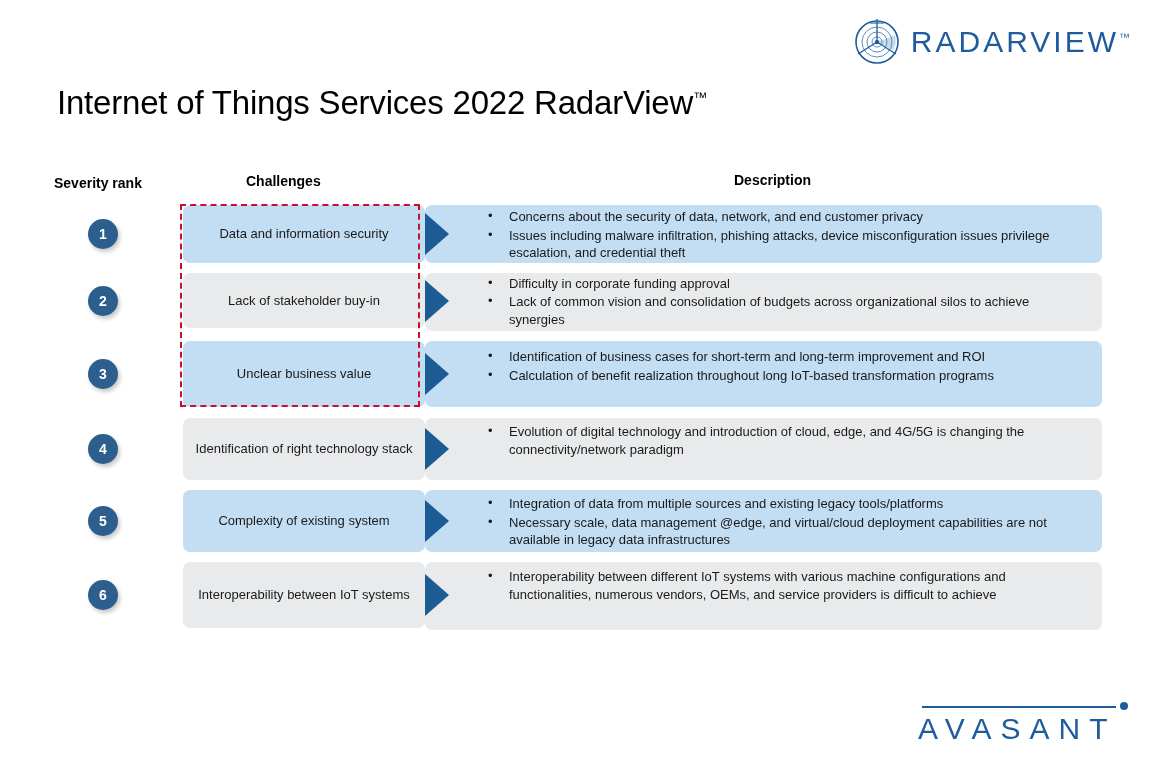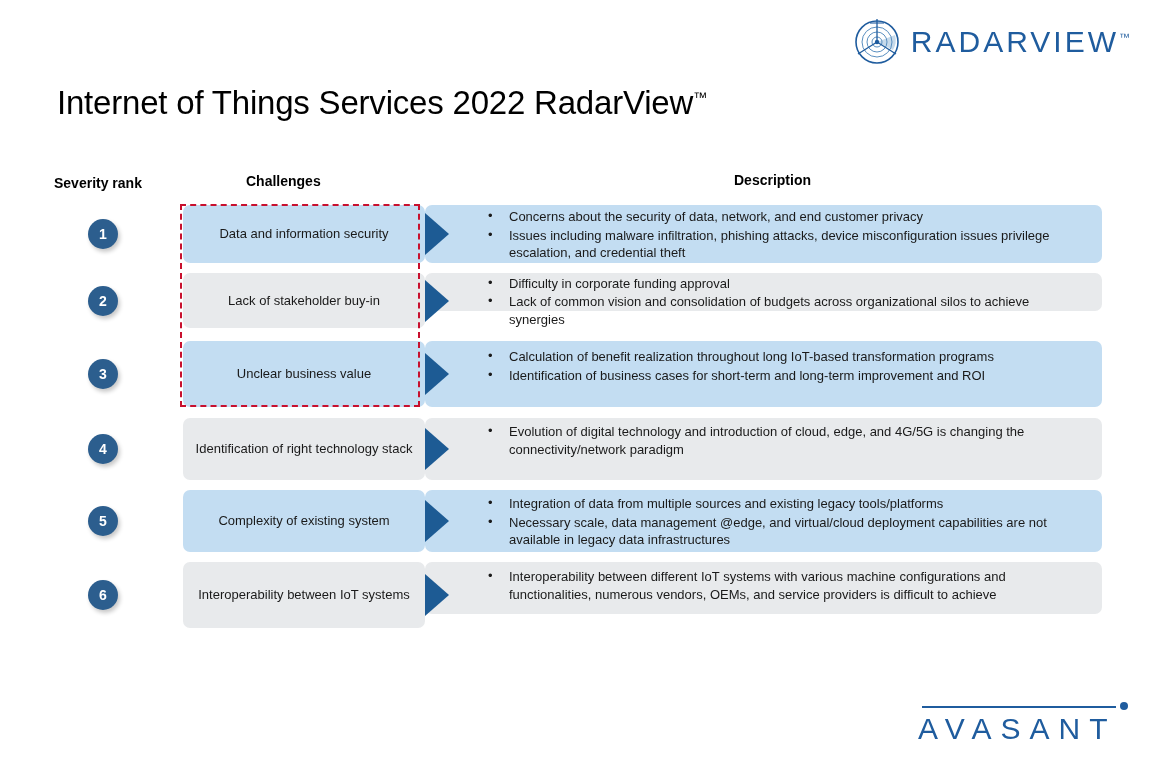--- a/index.html
+++ b/index.html
@@ -238,39 +238,39 @@
       </div>
       <div class="arrow" style="top: 8px;">
         <svg width="26" height="42" viewBox="0 0 26 42">
           <path d="M0 0 L24 21 L0 42 Z" fill="#1D5B94"></path>
         </svg>
       </div>
     </div>
     <div class="row gray" style="top: 273px; height: 55px;">
       <div class="rank-badge" style="top: 12.5px;">2</div>
       <div class="challenge-box" style="top: 0px; height: 55px;">Lack of stakeholder buy-in</div>
-      <div class="desc-box" style="top: 0px; height: 38px;">
+      <div class="desc-box" style="top: 0px; height: 58px;">
         <ul class="bullets" style="top: 1.5px;">
           <li>Difficulty in corporate funding approval</li>
           <li>Lack of common vision and consolidation of budgets across organizational silos to achieve synergies</li>
         </ul>
       </div>
       <div class="arrow" style="top: 6.5px;">
         <svg width="26" height="42" viewBox="0 0 26 42">
           <path d="M0 0 L24 21 L0 42 Z" fill="#1D5B94"></path>
         </svg>
       </div>
     </div>
     <div class="row blue" style="top: 341px; height: 66px;">
       <div class="rank-badge" style="top: 18px;">3</div>
       <div class="challenge-box" style="top: 0px; height: 66px;">Unclear business value</div>
       <div class="desc-box" style="top: 0px; height: 66px;">
         <ul class="bullets" style="top: 7px;">
+          <li>Identification of business cases for short-term and long-term improvement and ROI</li>
           <li>Calculation of benefit realization throughout long IoT-based transformation programs</li>
-          <li>Identification of business cases for short-term and long-term improvement and ROI</li>
         </ul>
       </div>
       <div class="arrow" style="top: 12px;">
         <svg width="26" height="42" viewBox="0 0 26 42">
           <path d="M0 0 L24 21 L0 42 Z" fill="#1D5B94"></path>
         </svg>
       </div>
     </div>
     <div class="row gray" style="top: 418px; height: 62px;">
       <div class="rank-badge" style="top: 16px;">4</div>
@@ -297,21 +297,21 @@
       </div>
       <div class="arrow" style="top: 10px;">
         <svg width="26" height="42" viewBox="0 0 26 42">
           <path d="M0 0 L24 21 L0 42 Z" fill="#1D5B94"></path>
         </svg>
       </div>
     </div>
     <div class="row gray" style="top: 562px; height: 66px;">
       <div class="rank-badge" style="top: 18px;">6</div>
       <div class="challenge-box" style="top: 0px; height: 66px;">Interoperability between IoT systems</div>
-      <div class="desc-box" style="top: 0px; height: 52px;">
+      <div class="desc-box" style="top: 0px; height: 68px;">
         <ul class="bullets" style="top: 6px;">
           <li>Interoperability between different IoT systems with various machine configurations and functionalities, numerous vendors, OEMs, and service providers is difficult to achieve</li>
         </ul>
       </div>
       <div class="arrow" style="top: 12px;">
         <svg width="26" height="42" viewBox="0 0 26 42">
           <path d="M0 0 L24 21 L0 42 Z" fill="#1D5B94"></path>
         </svg>
       </div>
     </div>

